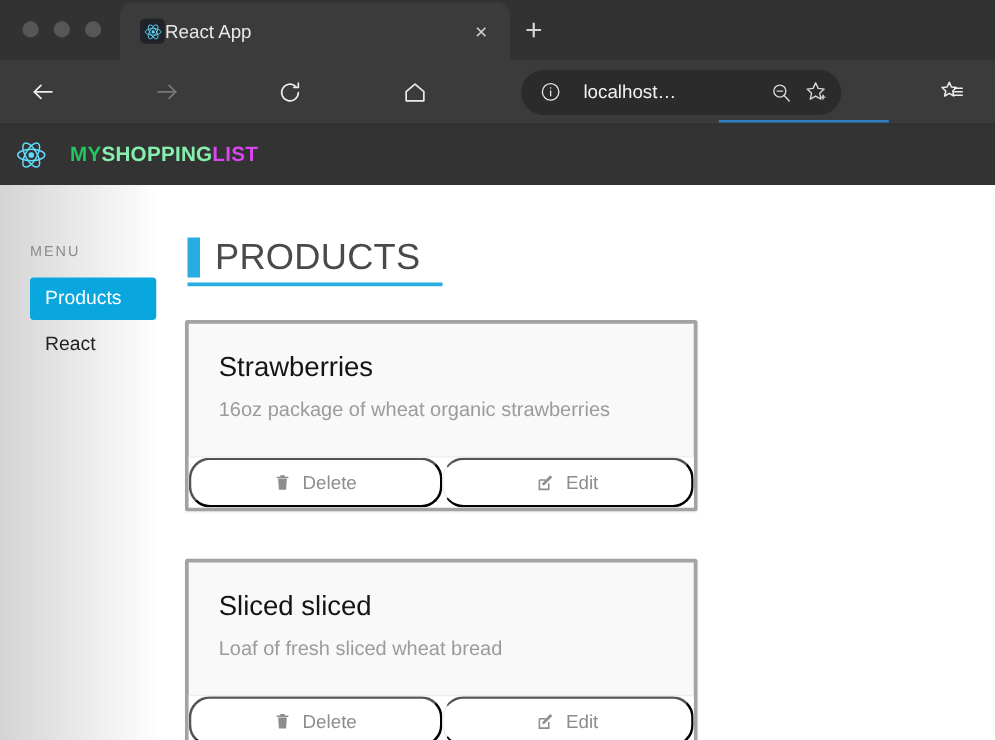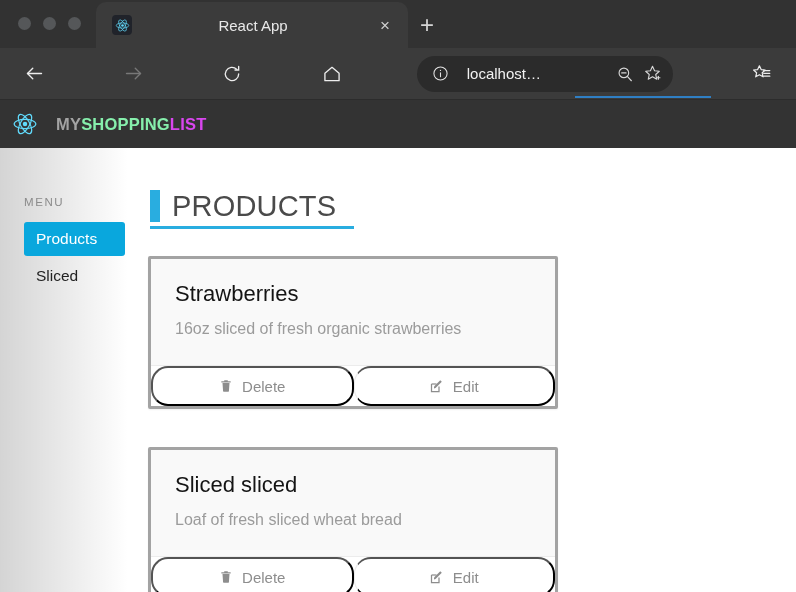--- a/index.html
+++ b/index.html
@@ -42,21 +42,21 @@
   .tab-favicon {
     width: 20px; height: 20px; border-radius: 4px;
     background: #20232a;
     display: flex; align-items: center; justify-content: center;
     flex: 0 0 auto;
   }
   .tab-title {
     flex: 1;
     color: #e8e8e8;
     font-size: 15px;
-    white-space: nowrap; overflow: hidden; text-overflow: ellipsis; text-align: center;
+    white-space: nowrap; overflow: hidden; text-overflow: ellipsis;
   }
   .tab-close {
     width: 22px; height: 22px;
     display: flex; align-items:center; justify-content:center;
     color: #cfcfcf; font-size: 17px; line-height: 1;
     flex: 0 0 auto;
   }
   .newtab {
     position: absolute;
     left: 412px; bottom: 8px;
@@ -121,21 +121,21 @@
     display: flex; align-items: center;
     padding-left: 8px;
   }
   .appnav-logo { width: 34px; height: 34px; display:flex; align-items:center; justify-content:center; }
   .brand {
     margin-left: 14px;
     font-size: 16.5px;
     font-weight: bold;
     letter-spacing: 0.2px;
   }
-  .brand .b1 { color: #a3a3a3; }
+  .brand .b1 { color: #22c55e; }
   .brand .b2 { color: #86efac; }
   .brand .b3 { color: #d946ef; }
 
   
   .appbody {
     position: relative;
     display: flex;
     height: 444px;
     background: #ffffff;
   }
@@ -352,35 +352,35 @@
         <span class="b1">MY</span><span class="b2">SHOPPING</span><span class="b3">LIST</span>
       </span>
     </div>
 
     <div class="appbody">
       <div class="sideshadow"></div>
 
       <div class="sidebar">
         <div class="menu-label">MENU</div>
         <a class="menu-item active">Products</a>
-        <a class="menu-item">Sliced</a>
+        <a class="menu-item">React</a>
       </div>
 
       <div class="main">
         <div class="page-title-wrap">
           <span class="title-bar"></span>
           <h1 class="page-title">PRODUCTS</h1>
         </div>
 
         <div class="cards">
 
           <div class="card">
             <div class="card-body">
               <h2 class="card-title">Strawberries</h2>
-              <p class="card-text">16oz sliced of fresh organic strawberries</p>
+              <p class="card-text">16oz package of wheat organic strawberries</p>
             </div>
             <div class="card-actions">
               <button class="card-btn">
                 <span>
                   <svg width="14" height="14" viewBox="0 0 24 24" fill="#8d8d8d">
                     <path d="M9 2h6v2h5v2H4V4h5V2zM6 7h12l-1 14.2a1 1 0 0 1-1 .8H8a1 1 0 0 1-1-.8L6 7z"></path>
                   </svg>
                 </span>
                 <span>Delete</span>
               </button>

